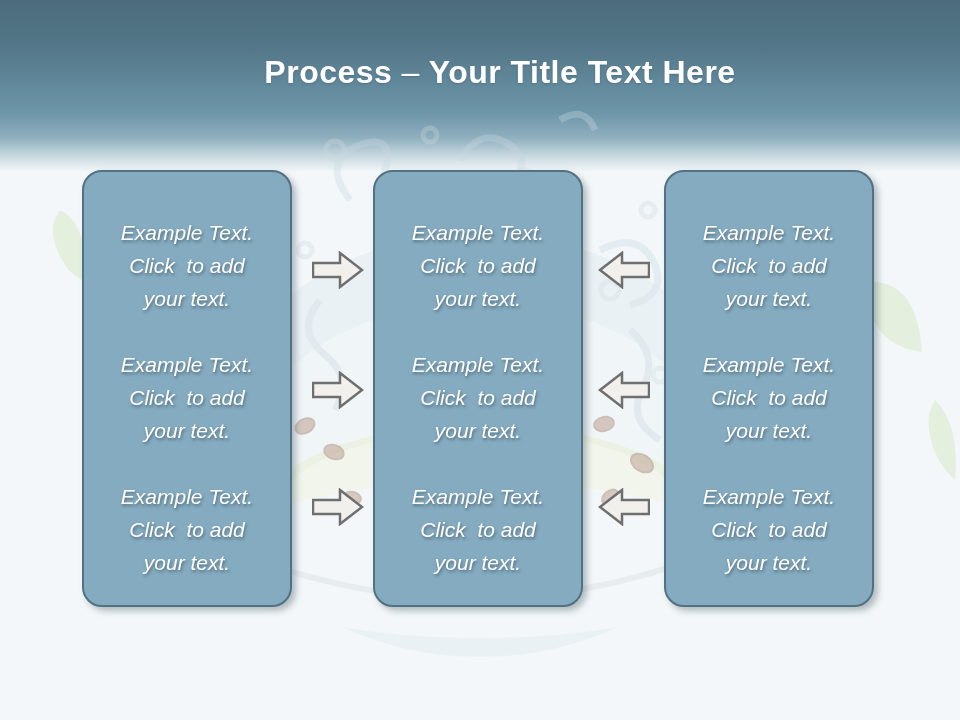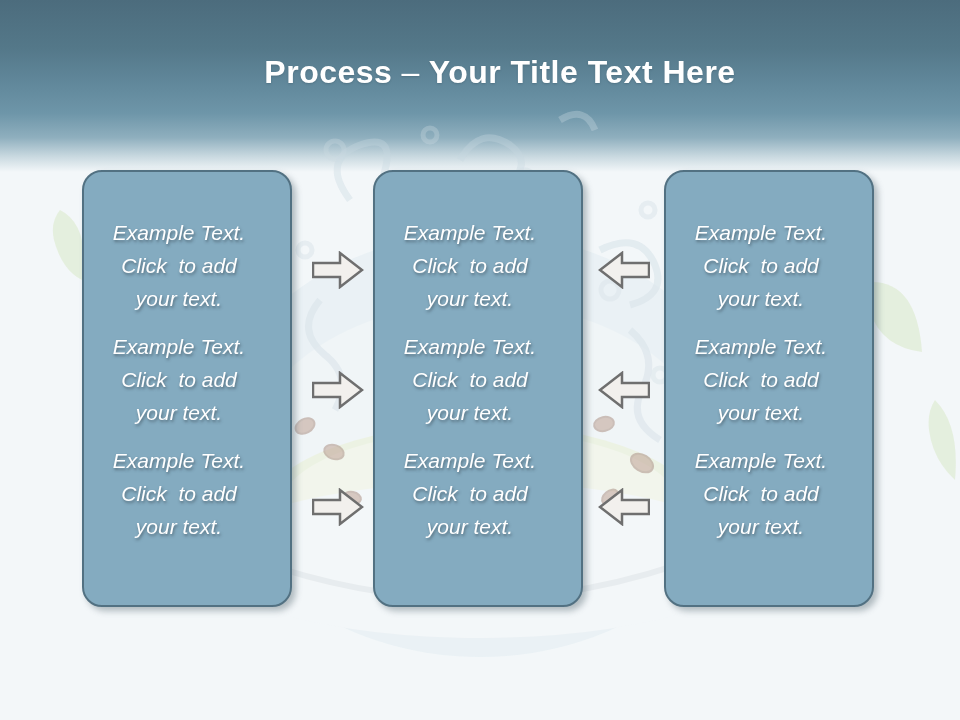--- a/index.html
+++ b/index.html
@@ -23,22 +23,22 @@
   }
   .title .emph{font-weight:bold;margin-left:40px;}
   .title .sep{font-weight:normal;margin:0 9px;}
   .title .rest{font-weight:bold;}
   .watermark{position:absolute;left:0;top:0;pointer-events:none;}
   .box{
     position:absolute;top:170px;width:210px;height:437px;
     background:#84abc0;border:2px solid #527182;border-radius:20px;
     box-sizing:border-box;
     box-shadow:4px 4px 6px rgba(96,112,122,.45);
-    display:flex;flex-direction:column;align-items:flex-start;
-    padding-top:44px;row-gap:15px;
+    display:flex;flex-direction:column;align-items:center;
+    padding-top:44px;row-gap:33px;
   }
   .box1{left:82px;} .box2{left:373px;} .box3{left:664px;}
   .placeholder{
     width:190px;text-align:center;color:#ffffff;
     font-style:italic;font-size:21px;line-height:33px;
     white-space:pre-wrap;
     text-shadow:1px 2px 3px rgba(45,58,68,.55);
     cursor:pointer;
   }
   .arrow{position:absolute;width:52px;height:38px;}

